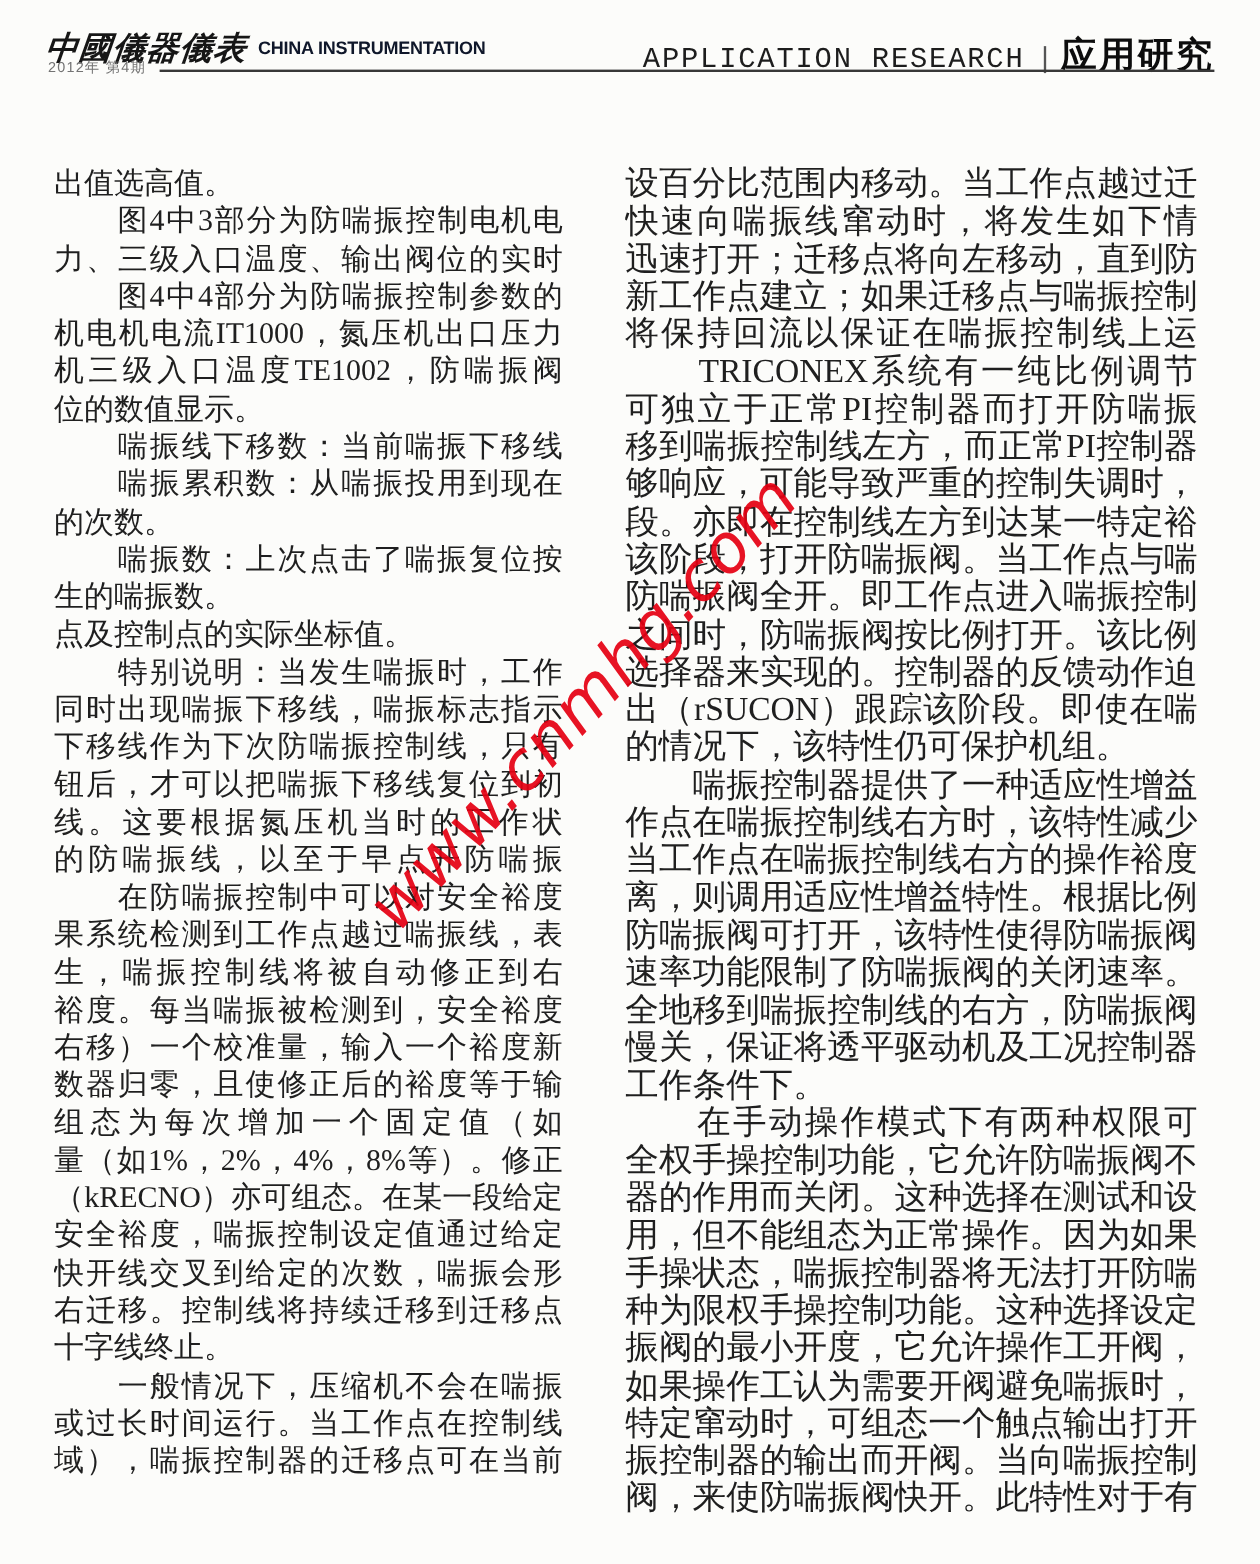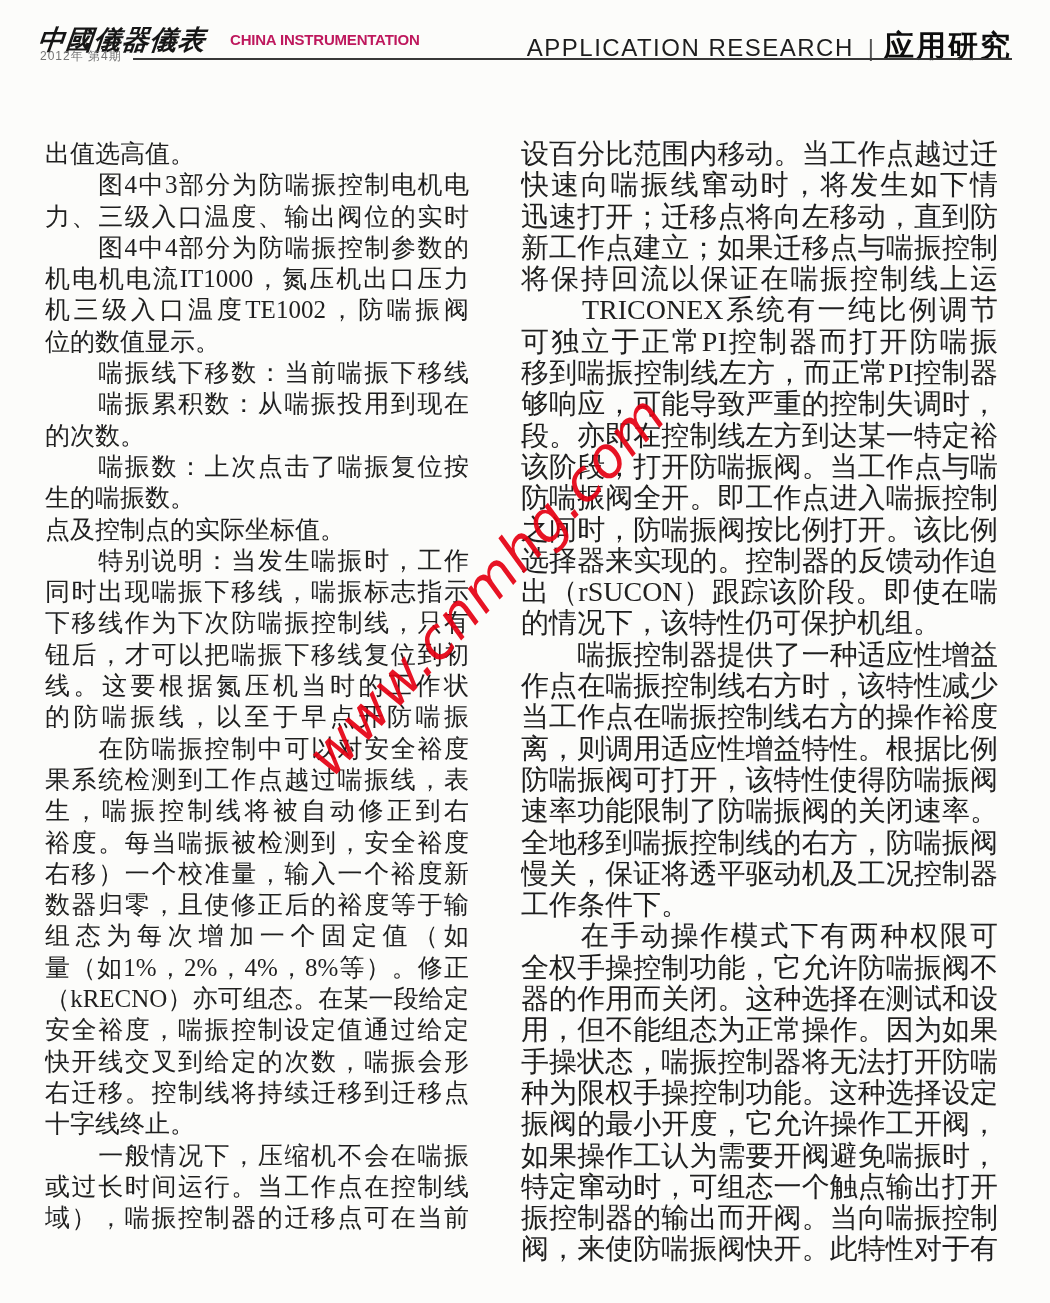--- a/index.html
+++ b/index.html
@@ -17,36 +17,36 @@
   .logo-cn{
     display:inline-block;
     font-family:"DejaVu Serif","Liberation Serif",serif;
     font-style:italic;font-weight:bold;
     font-size:27px;color:#161616;
     transform:skewX(-6deg);
     letter-spacing:1px;
   }
   .logo-en{
     font-family:"Liberation Sans","DejaVu Sans",sans-serif;
-    font-weight:bold;font-size:15px;color:#be185d;
+    font-weight:bold;font-size:15px;color:#0f172a;
     letter-spacing:-0.2px;
-    margin-left:24px;vertical-align:4px;
+    margin-left:9px;vertical-align:4px;
   }
   .issue{
     position:absolute;left:40px;top:48px;
     font-family:"Liberation Sans","DejaVu Sans",sans-serif;
     font-weight:normal;font-size:12px;color:#737373;
     letter-spacing:1px;white-space:nowrap;
   }
   .section-block{
     position:absolute;right:38px;top:26px;
     white-space:nowrap;
   }
   .sec-en{
-    font-family:Liberation Sans, sans-serif;
+    font-family:Liberation Mono, monospace;
     font-size:24px;color:#1d1d1d;letter-spacing:1.5px;
   }
   .sec-div{
     font-family:"Liberation Sans",sans-serif;
     font-size:24px;color:#555;margin:0 10px 0 14px;
     font-weight:normal;
   }
   .sec-cn{
     font-family:"Liberation Sans","DejaVu Sans",sans-serif;
     font-weight:bold;font-size:30px;color:#0d0d0d;

